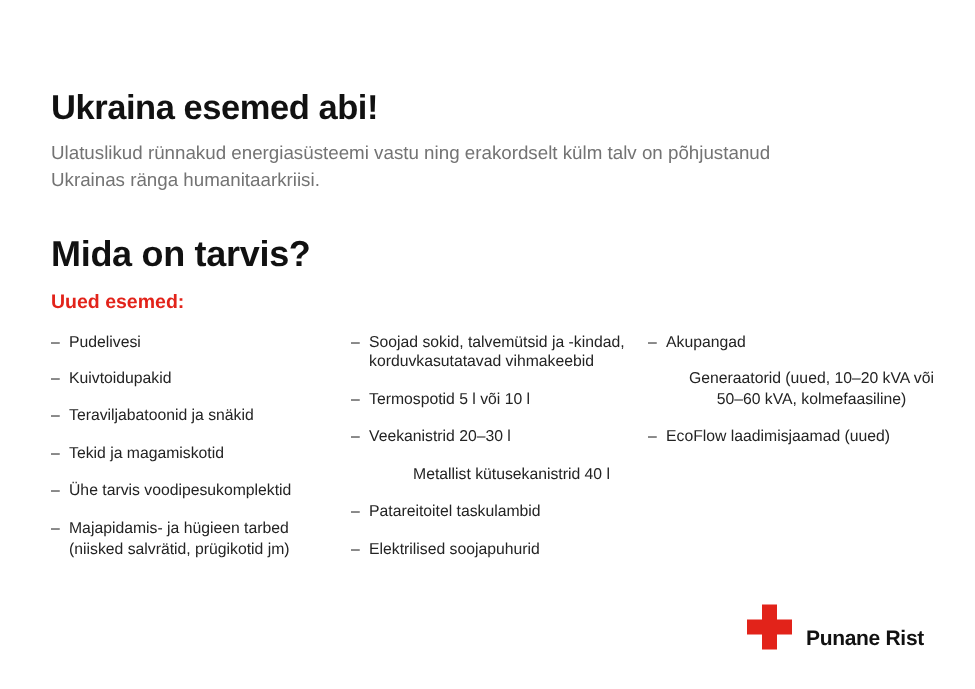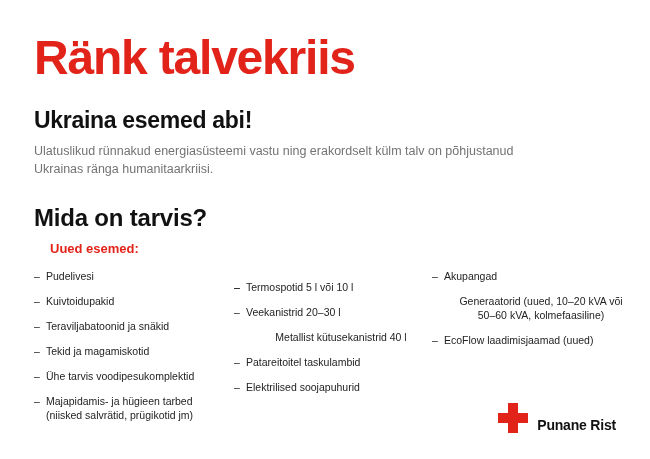--- a/index.html
+++ b/index.html
@@ -55,21 +55,21 @@
     font-size: 24px;
     font-weight: bold;
     color: #111111;
     margin: 26px 0 0 0;
     letter-spacing: -0.2px;
   }
   .section-sub {
     font-size: 13px;
     font-weight: bold;
     color: #e2231a;
-    margin: 9px 0 0 16px;
+    margin: 9px 0 0 0;
   }
   .columns {
     display: flex;
     flex-direction: row;
     margin-top: 14px;
     width: 592px;
   }
   .col {
     box-sizing: border-box;
   }
@@ -131,21 +131,20 @@
     color: #111111;
     letter-spacing: -0.2px;
   }
 </style>
 </head>
 <body>
 
 <div class="page">
   <div class="content">
 
-    <h1 class="headline">Ränk talvekriis</h1>
 
     <h2 class="subhead">Ukraina esemed abi!</h2>
 
     <p class="lede">Ulatuslikud rünnakud energiasüsteemi vastu ning erakordselt külm talv on põhjustanud Ukrainas ränga humanitaarkriisi.</p>
 
     <h3 class="section-title">Mida on tarvis?</h3>
 
     <p class="section-sub">Uued esemed:</p>
 
     <div class="columns">
@@ -156,21 +155,21 @@
           <li><span class="dash">–</span><span>Kuivtoidupakid</span></li>
           <li><span class="dash">–</span><span>Teraviljabatoonid ja snäkid</span></li>
           <li><span class="dash">–</span><span>Tekid ja magamiskotid</span></li>
           <li><span class="dash">–</span><span>Ühe tarvis voodipesukomplektid</span></li>
           <li><span class="dash">–</span><span>Majapidamis- ja hügieen tarbed (niisked salvrätid, prügikotid jm)</span></li>
         </ul>
       </div>
 
       <div class="col col-2">
         <ul class="items">
-          <li><span class="dash">–</span></li>
+          <li><span class="dash">–</span><span>Soojad sokid, talvemütsid ja -kindad, korduvkasutatavad vihmakeebid</span></li>
           <li><span class="dash">–</span><span>Termospotid 5 l või 10 l</span></li>
           <li><span class="dash">–</span><span>Veekanistrid 20–30 l</span></li>
           <li class="plain"><span>Metallist kütusekanistrid 40 l</span></li>
           <li><span class="dash">–</span><span>Patareitoitel taskulambid</span></li>
           <li><span class="dash">–</span><span>Elektrilised soojapuhurid</span></li>
         </ul>
       </div>
 
       <div class="col col-3">
         <ul class="items">

